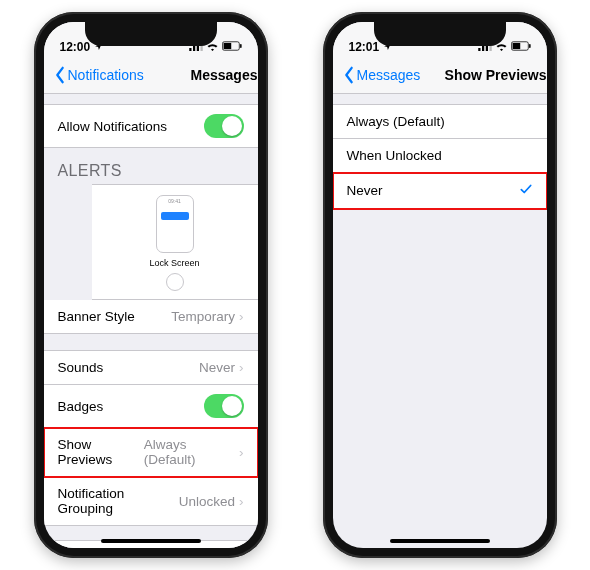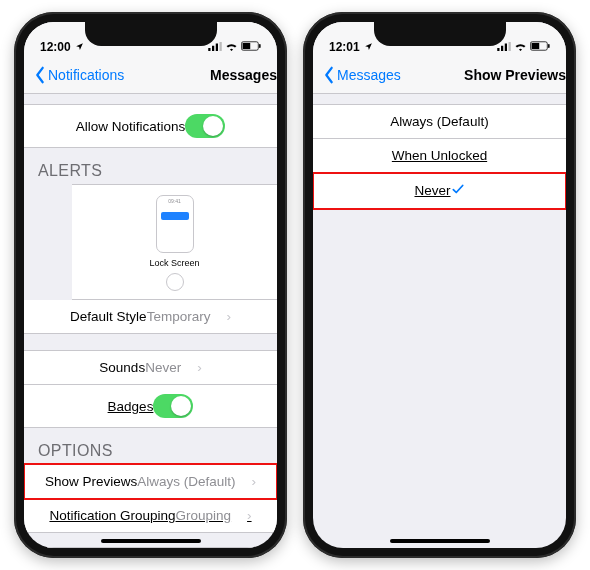--- a/index.html
+++ b/index.html
@@ -4,21 +4,21 @@
 <style>
   * { box-sizing: border-box; margin: 0; padding: 0; -webkit-font-smoothing: antialiased; }
   body {
     background: #fff;
     width: 590px; height: 570px;
     font-family: -apple-system, "Helvetica Neue", Helvetica, Arial, sans-serif;
     display: flex; flex-direction: row; justify-content: space-around; align-items: flex-start;
     padding: 12px 6px;
   }
   .phone {
-    width: 273px; height: 546px;
+    width: 234px; height: 546px;
     background: #111;
     border-radius: 40px;
     padding: 10px;
     position: relative;
     box-shadow: inset 0 0 0 2px #2c2c2c, 0 4px 14px rgba(0,0,0,.25);
   }
   .screen {
     width: 100%; height: 100%;
     background: #efeff4;
     border-radius: 30px;
@@ -63,24 +63,24 @@
   .content { flex: 1; overflow: hidden; font-size: 13.5px; color: #000; }
   .group-header {
     font-size: 16px; color: #6d6d72; letter-spacing: .4px;
     padding: 14px 14px 4px; text-transform: uppercase;
   }
   .cell {
     background: #fff;
     border-top: .5px solid #c8c7cc;
     border-bottom: .5px solid #c8c7cc;
     padding: 9px 14px;
-    display: flex; align-items: center; justify-content: center;
-  }
-  .cell + .cell { border-top: none; text-decoration: underline; }
-  .cell .val { color: #8e8e93; display: flex; align-items: center; gap: 16px; }
+    display: flex; align-items: center; justify-content: space-between;
+  }
+  .cell + .cell { border-top: none; }
+  .cell .val { color: #8e8e93; display: flex; align-items: center; gap: 4px; }
   .chevron { color: #c7c7cc; }
   
   .toggle {
     width: 40px; height: 24px; border-radius: 12px;
     background: #4cd964; position: relative;
   }
   .toggle::after {
     content: ""; position: absolute; top: 2px; right: 2px;
     width: 20px; height: 20px; border-radius: 50%; background: #fff;
     box-shadow: 0 1px 2px rgba(0,0,0,.25);
@@ -191,54 +191,53 @@
           <div class="thumb lock">
             <span class="top">09:41</span>
             <div class="bar"></div>
           </div>
           <span class="alert-lbl">Lock Screen</span>
           <div class="radio"></div>
         </div>
       </div>
 
       <div class="cell" style="border-top:none">
-        <span>Default Style</span>
+        <span>Banner Style</span>
         <span class="val">
           <span>Temporary</span>
           <span class="chevron">›</span>
         </span>
       </div>
 
       <div style="height:16px"></div>
 
       <div class="cell">
         <span>Sounds</span>
         <span class="val">
           <span>Never</span>
           <span class="chevron">›</span>
         </span>
       </div>
       <div class="cell">
         <span>Badges</span>
         <div class="toggle"></div>
       </div>
 
-      <div class="group-header">OPTIONS</div>
 
       <div class="cell hl-red">
         <span>Show Previews</span>
         <span class="val">
           <span>Always (Default)</span>
           <span class="chevron">›</span>
         </span>
       </div>
       <div class="cell">
         <span>Notification Grouping</span>
         <span class="val">
-          <span>Grouping</span>
+          <span>Unlocked</span>
           <span class="chevron">›</span>
         </span>
       </div>
 
       <div style="height:14px"></div>
 
       <div class="cell">
         <span>Repeat Alerts</span>
         <span class="val">
           <span>Never</span>

